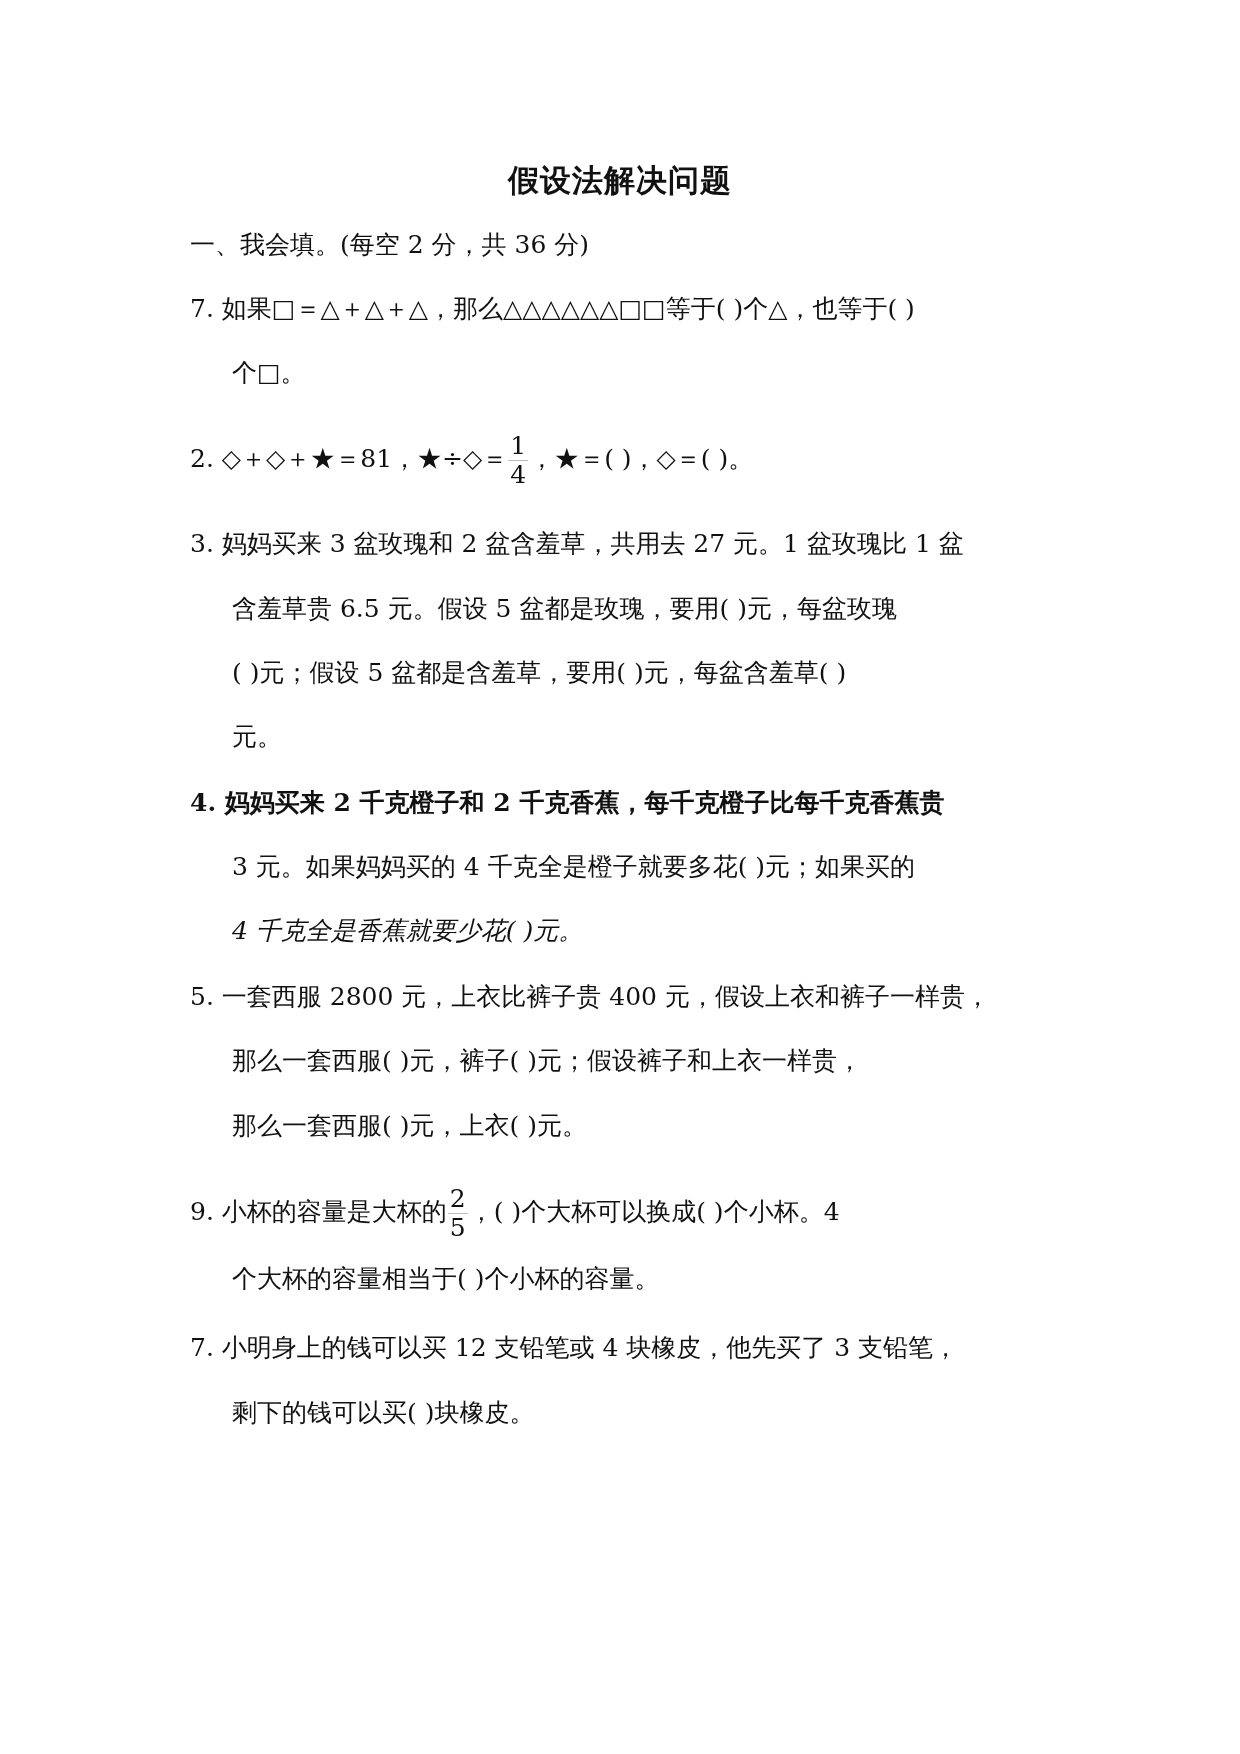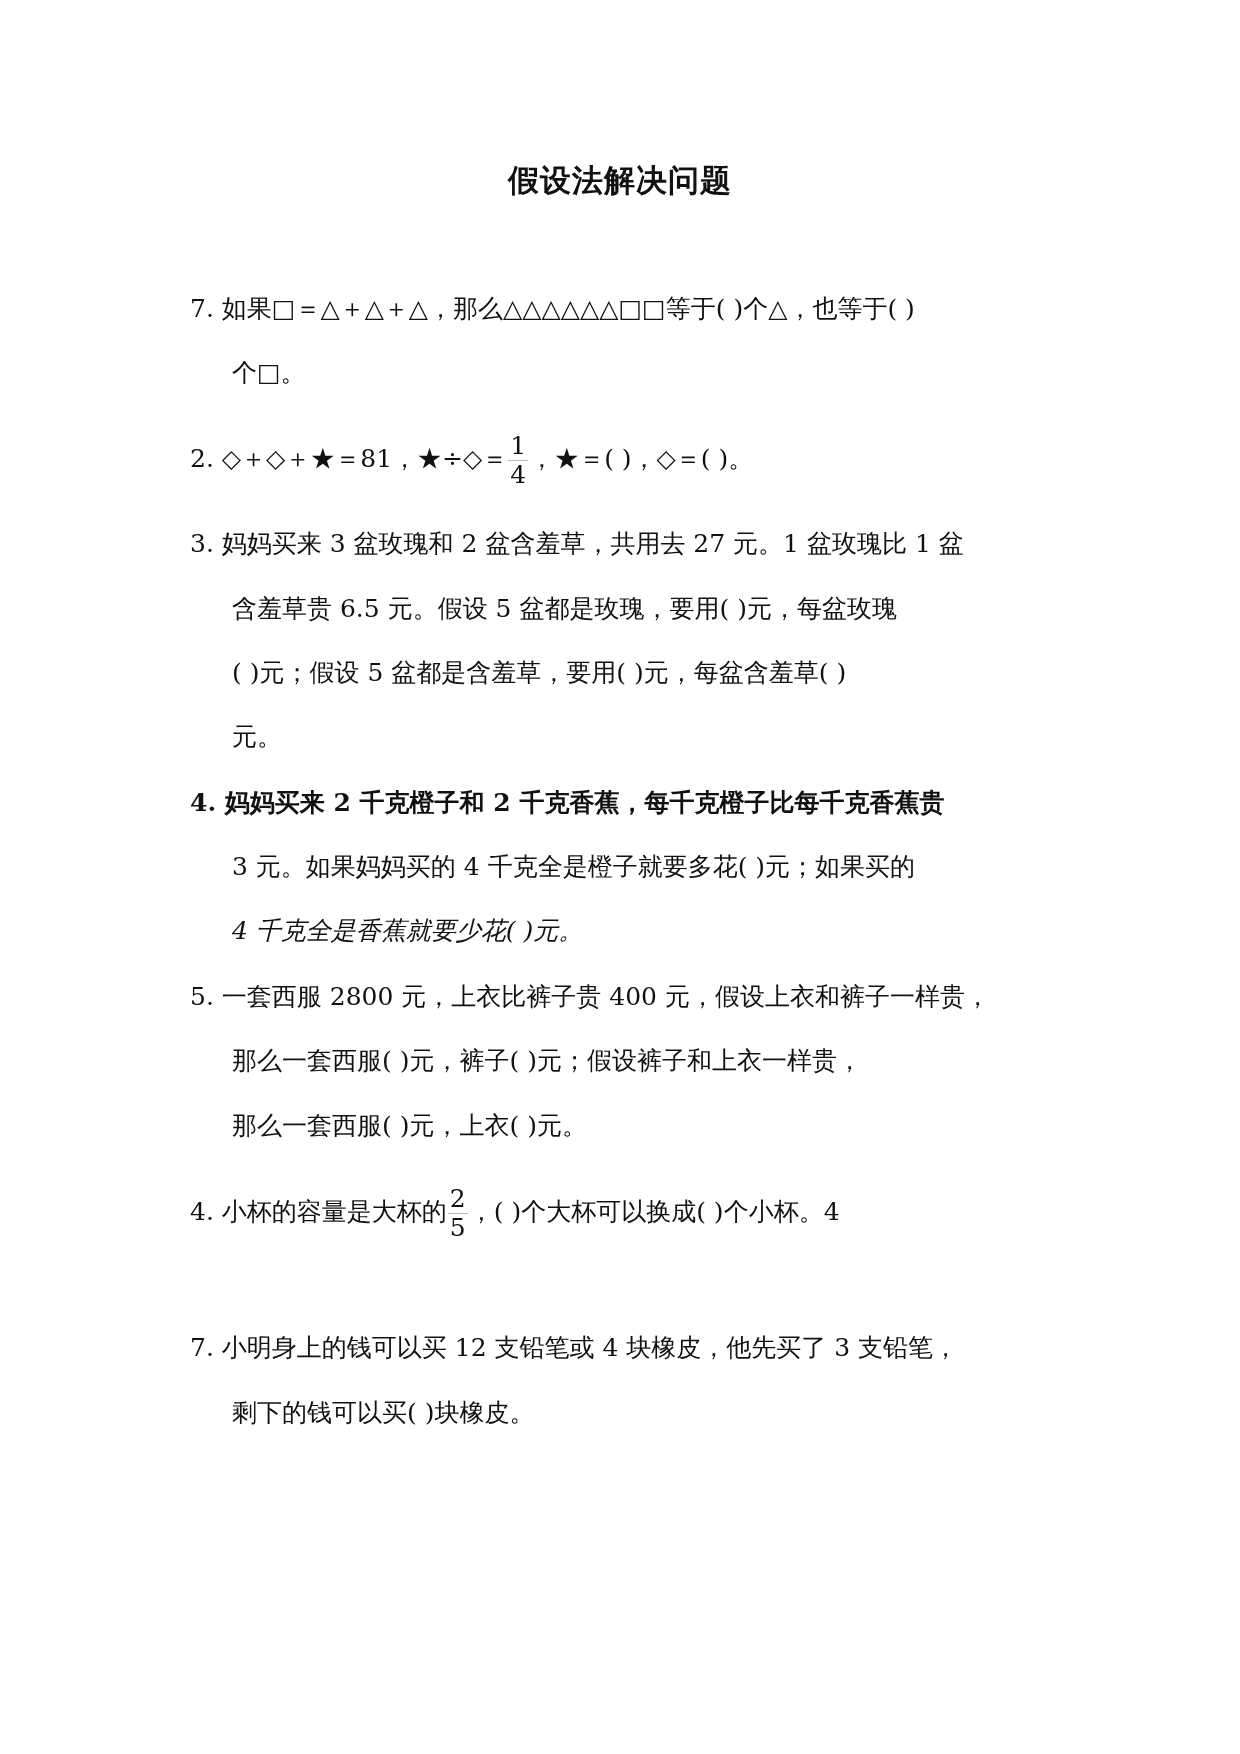--- a/index.html
+++ b/index.html
@@ -25,20 +25,21 @@
   }
   .frac span { display: block; }
   .frac .num { border-bottom: 1px solid #bbbbbb; padding: 0 2px; }
 </style>
 </head>
 <body>
 
 <div class="page">
   <div class="title">假设法解决问题</div>
 
+  <div class="line l0" style="top:228px;">一、我会填。(每空 2 分，共 36 分)</div>
 
   <div class="line l0" style="top:292px;">7. 如果□＝△＋△＋△，那么△△△△△△□□等于(        )个△，也等于(        )</div>
   <div class="line l1" style="top:356px;">个□。</div>
 
   <div class="line l0" style="top:432px;">
     <span>2.  ◇＋◇＋★＝81，★÷◇＝</span><span class="frac"><span class="num">1</span><span class="den">4</span></span><span>，★＝(        )，◇＝(        )。</span>
   </div>
 
   <div class="line l0" style="top:527px;">3.  妈妈买来 3 盆玫瑰和 2 盆含羞草，共用去 27 元。1 盆玫瑰比 1 盆</div>
   <div class="line l1" style="top:592px;">含羞草贵 6.5 元。假设 5 盆都是玫瑰，要用(        )元，每盆玫瑰</div>
@@ -47,18 +48,19 @@
 
   <div class="line l0" style="top:786px;font-weight:bold;">4.  妈妈买来 2 千克橙子和 2 千克香蕉，每千克橙子比每千克香蕉贵</div>
   <div class="line l1" style="top:850px;">3 元。如果妈妈买的 4 千克全是橙子就要多花(        )元；如果买的</div>
   <div class="line l1" style="top:914px;font-style:italic;">4 千克全是香蕉就要少花(        )元。</div>
 
   <div class="line l0" style="top:980px;">5. 一套西服 2800 元，上衣比裤子贵 400 元，假设上衣和裤子一样贵，</div>
   <div class="line l1" style="top:1044px;">那么一套西服(        )元，裤子(        )元；假设裤子和上衣一样贵，</div>
   <div class="line l1" style="top:1109px;">那么一套西服(        )元，上衣(        )元。</div>
 
   <div class="line l0" style="top:1185px;">
-    <span>4.  小杯的容量是大杯的</span><span class="frac"><span class="num">2</span><span class="den">5</span></span><span>，(        )个大杯可以换成(        )个小杯。4</span>
+    <span>9.  小杯的容量是大杯的</span><span class="frac"><span class="num">2</span><span class="den">5</span></span><span>，(        )个大杯可以换成(        )个小杯。4</span>
   </div>
+  <div class="line l1" style="top:1262px;">个大杯的容量相当于(        )个小杯的容量。</div>
 
   <div class="line l0" style="top:1331px;">7.  小明身上的钱可以买 12 支铅笔或 4 块橡皮，他先买了 3 支铅笔，</div>
   <div class="line l1" style="top:1396px;">剩下的钱可以买(        )块橡皮。</div>
 </div>
 
 </body></html>

